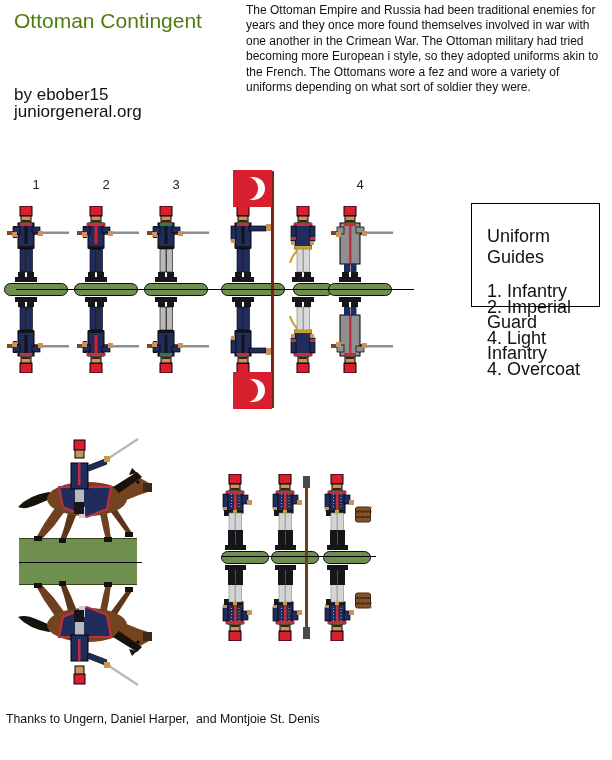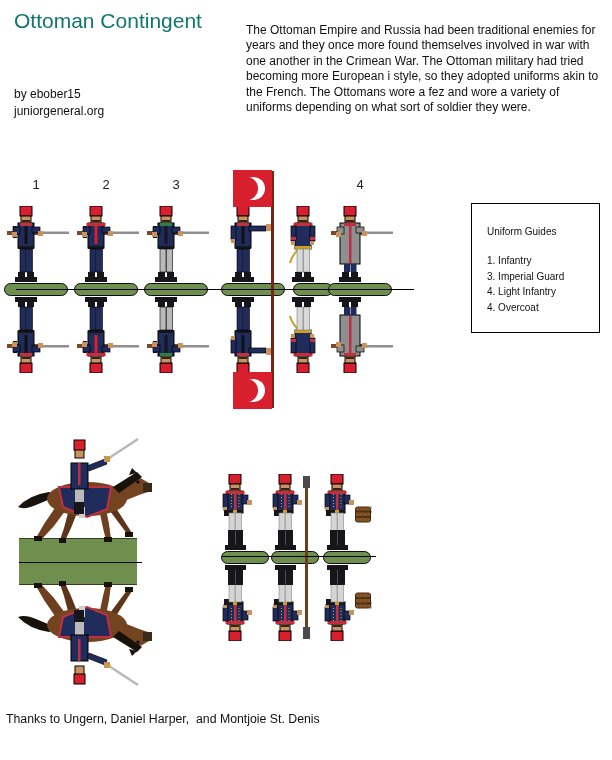--- a/index.html
+++ b/index.html
@@ -1,26 +1,26 @@
 <!DOCTYPE html>
 <html><head>
 <meta charset="utf-8">
 <style>
   html,body{margin:0;padding:0;background:#fff;}
   .sheet{position:relative;width:612px;height:760px;background:#fff;overflow:hidden;
          font-family:"Liberation Sans",sans-serif;color:#1a1a1a;}
   
-  .title{position:absolute;left:14px;top:6px;font-size:21px;line-height:30px;color:#0f766e;}
-  .byline{position:absolute;left:14px;top:86px;font-size:12px;line-height:17px;color:#111;}
-  .desc{position:absolute;left:246px;top:23px;width:356px;font-size:12px;line-height:15.4px;color:#111;}
+  .title{position:absolute;left:14px;top:6px;font-size:21px;line-height:30px;color:#4d7c0f;}
+  .byline{position:absolute;left:14px;top:86px;font-size:17px;line-height:17px;color:#111;}
+  .desc{position:absolute;left:246px;top:3px;width:356px;font-size:12px;line-height:15.4px;color:#111;}
   .thanks{position:absolute;left:6px;top:712px;font-size:12.3px;color:#111;white-space:pre-wrap;}
   .fignum{position:absolute;top:177px;width:20px;text-align:center;font-size:13px;color:#222;}
   
-  .legend{position:absolute;left:471px;top:203px;width:129px;height:130px;border:1.5px solid #000;
-          box-sizing:border-box;padding:22px 0 4px 15px;font-size:10px;color:#111;}
+  .legend{position:absolute;left:471px;top:203px;width:129px;height:104px;border:1.5px solid #000;
+          box-sizing:border-box;padding:22px 0 4px 15px;font-size:18px;color:#111;}
   .legend .lg-title{margin-bottom:16px;}
   .legend .lg-item{display:block;line-height:15.5px;}
   
   .unit{position:absolute;width:70px;display:flex;flex-direction:column;align-items:center;}
   .fig{width:70px;height:77px;display:block;position:relative;z-index:2;}
   .mirror{transform:scaleY(-1);}
   .base{width:64px;height:13px;background:#6f8f4f;border:1.2px solid #0c0c0c;border-radius:7px;
         box-sizing:border-box;position:relative;z-index:1;}
   .base.narrow{width:40px;}
   .base.crewb{width:48px;}
@@ -292,21 +292,21 @@
       </svg>
     <div class="base"></div>
     <svg class="fig mirror">
         <use href="#sym-overcoat"></use>
       </svg>
   </div>
 
   <div class="legend">
     <div class="lg-title">Uniform Guides</div>
     <span class="lg-item">1. Infantry</span>
-    <span class="lg-item">3. Imperial Guard</span>
+    <span class="lg-item">2. Imperial Guard</span>
     <span class="lg-item">4. Light Infantry</span>
     <span class="lg-item">4. Overcoat</span>
   </div>
 
   <div class="cav-base"></div>
   <svg class="horse" style="left:15px;top:437px">
       <use href="#sym-horse"></use>
     </svg>
   <svg class="horse mirror" style="left:15px;top:577px">
       <use href="#sym-horse"></use>

